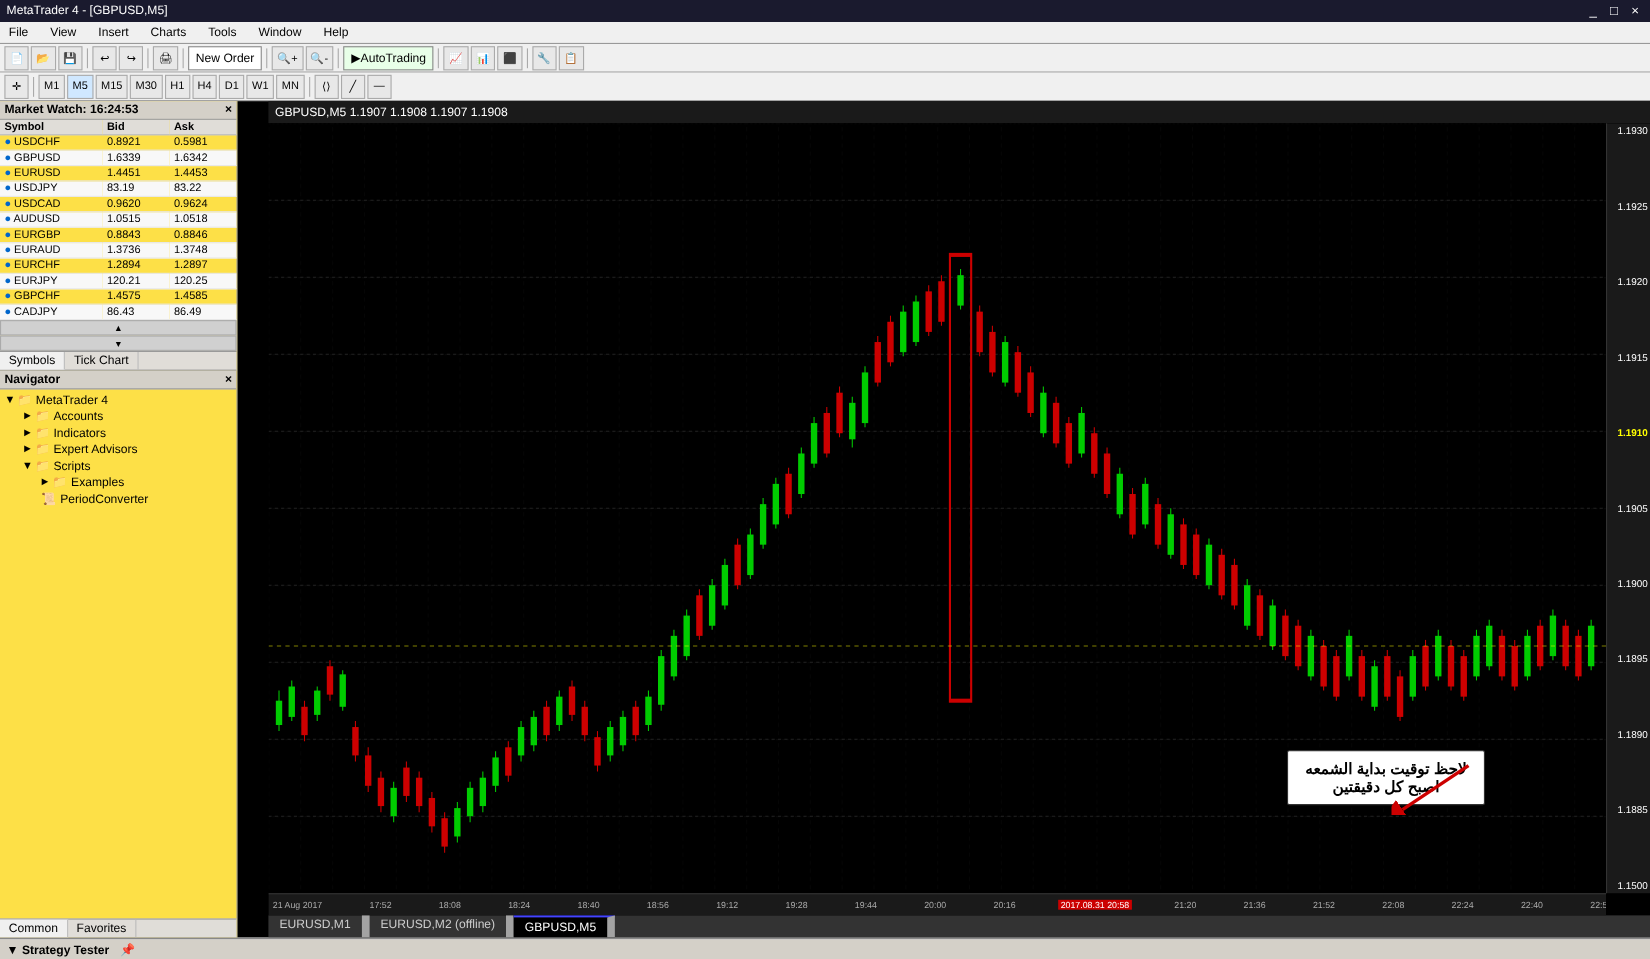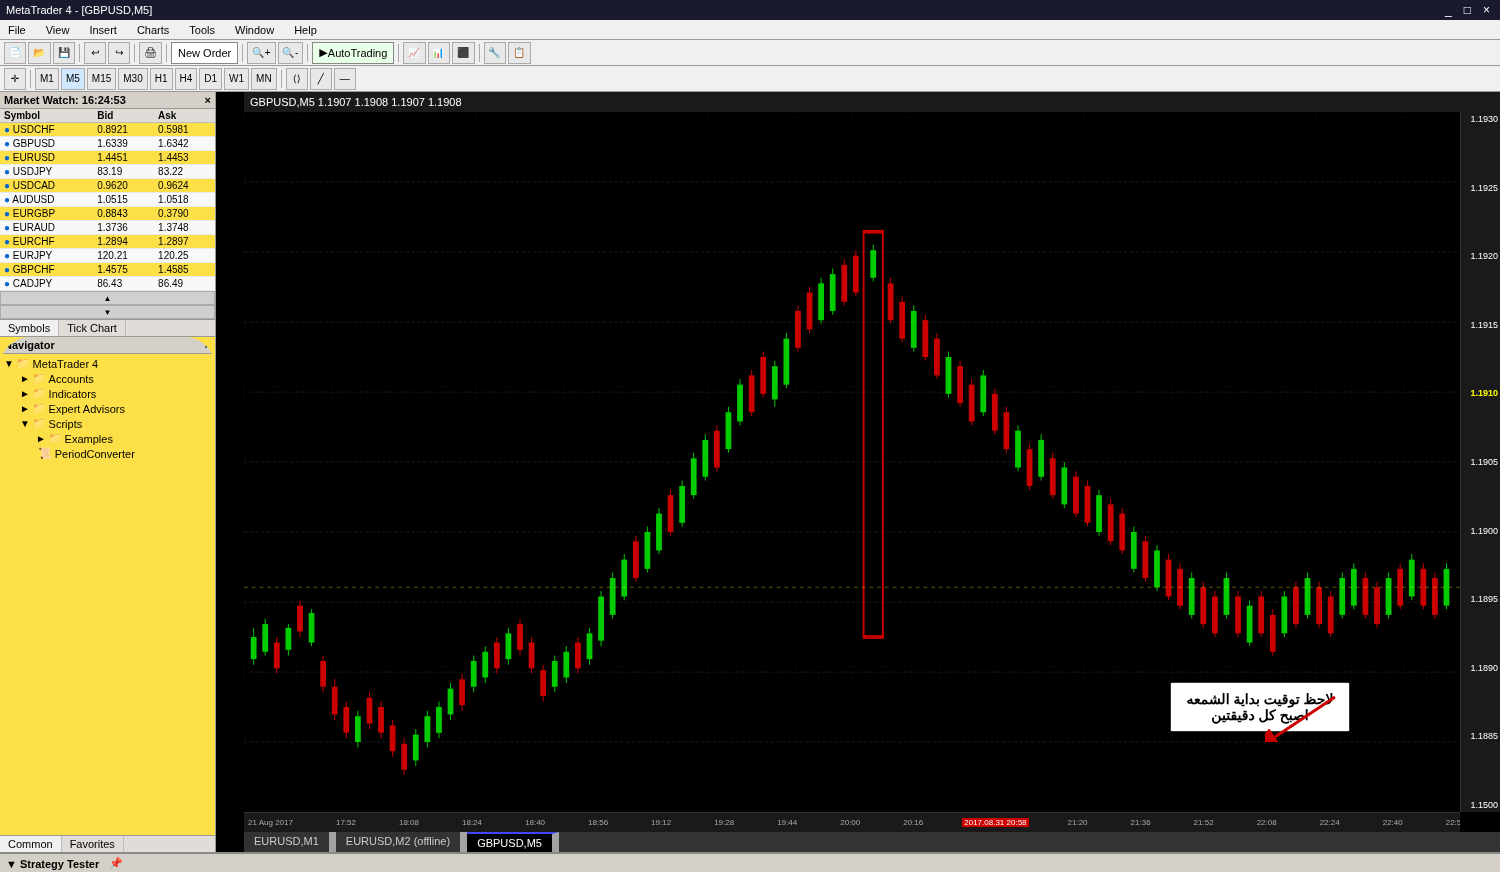--- a/index.html
+++ b/index.html
@@ -34,21 +34,21 @@
     #market-watch-table th { background: #e0ddd8; font-size: 10px; padding: 1px 4px; text-align: left; border-bottom: 1px solid #bbb; }
     #market-watch-table td { font-size: 10px; padding: 1px 4px; border-bottom: 1px solid #e8e8e8; }
     #market-watch-table tr:nth-child(even) { background: #f8f8f8; }
 
     
     #market-tabs { display: flex; background: #e0ddd8; border-bottom: 1px solid #999; }
     #market-tabs .tab { padding: 2px 8px; font-size: 11px; cursor: pointer; border-right: 1px solid #bbb; }
     #market-tabs .tab.active { background: #f0f0f0; }
 
     
-    #navigator { flex: 1; overflow: hidden; border-radius: 30px; }
+    #navigator { flex: 1; overflow: hidden; }
     #navigator-header { background: #d4d0c8; padding: 2px 4px; font-size: 11px; font-weight: bold; display: flex; justify-content: space-between; border-bottom: 1px solid #999; }
     #navigator-tree { padding: 2px 0; overflow-y: auto; height: 200px; }
     .tree-item { display: flex; align-items: center; padding: 1px 4px; cursor: pointer; font-size: 11px; }
 
     
     #nav-tabs { display: flex; background: #e0ddd8; border-top: 1px solid #999; }
     #nav-tabs .tab { padding: 2px 8px; font-size: 11px; cursor: pointer; border-right: 1px solid #bbb; }
     #nav-tabs .tab.active { background: #f0f0f0; }
 
     
@@ -182,21 +182,21 @@
     <td>0.9624</td>
   </tr>
             <tr>
     <td><span style="color:#0066cc;">●</span> AUDUSD</td>
     <td>1.0515</td>
     <td>1.0518</td>
   </tr>
             <tr>
     <td><span style="color:#0066cc;">●</span> EURGBP</td>
     <td>0.8843</td>
-    <td>0.3790</td>
+    <td>0.8846</td>
   </tr>
             <tr>
     <td><span style="color:#0066cc;">●</span> EURAUD</td>
     <td>1.3736</td>
     <td>1.3748</td>
   </tr>
             <tr>
     <td><span style="color:#0066cc;">●</span> EURCHF</td>
     <td>1.2894</td>
     <td>1.2897</td>

